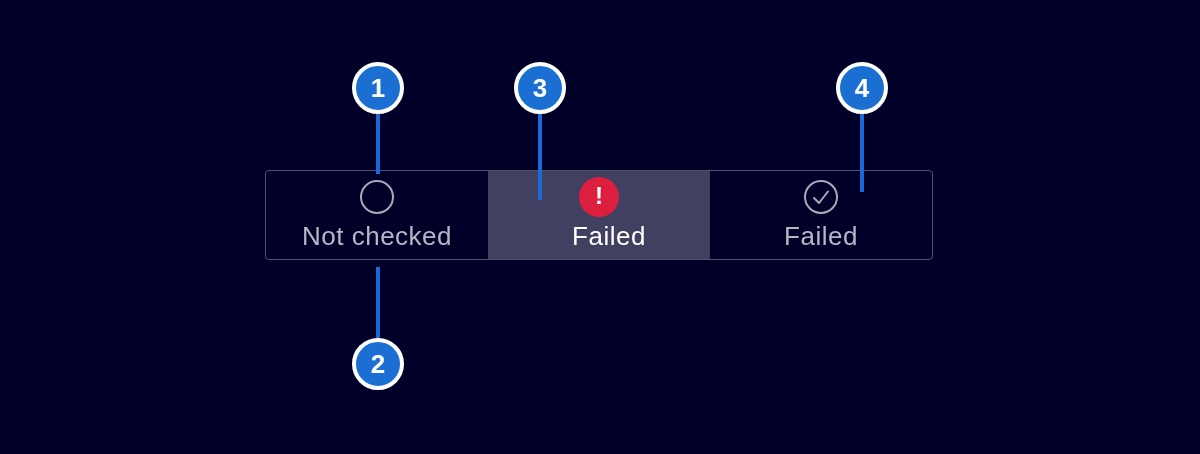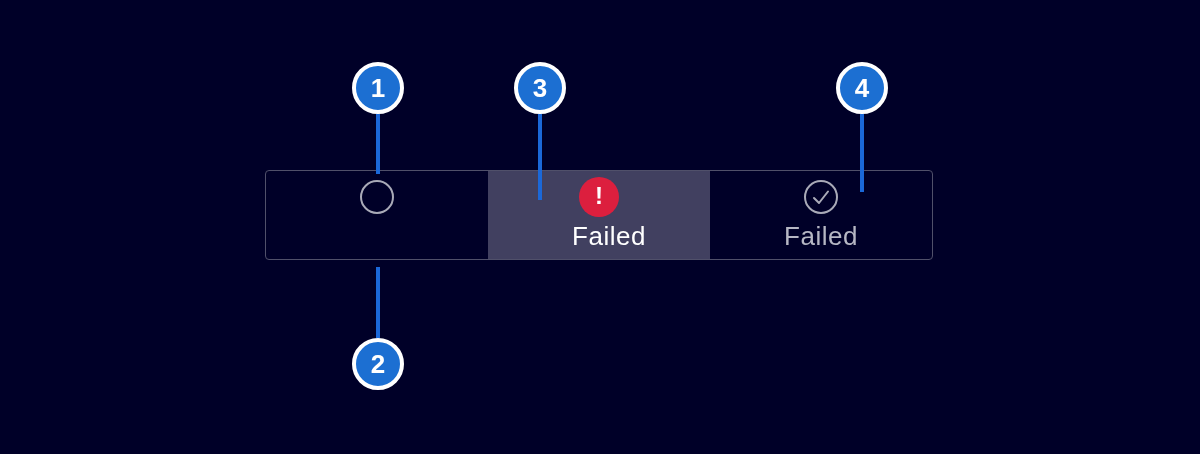--- a/index.html
+++ b/index.html
@@ -125,20 +125,21 @@
 <body>
 
 <div class="canvas">
 
   <div class="status-bar">
 
     <div class="segment">
       <span class="icon-slot">
         <span class="circle-outline"></span>
       </span>
+      <span class="segment-label">Not checked</span>
     </div>
 
     <div class="segment selected">
       <span class="icon-slot">
         <span class="error-circle">
           <span>!</span>
         </span>
       </span>
       <span class="segment-label">Failed</span>
     </div>

